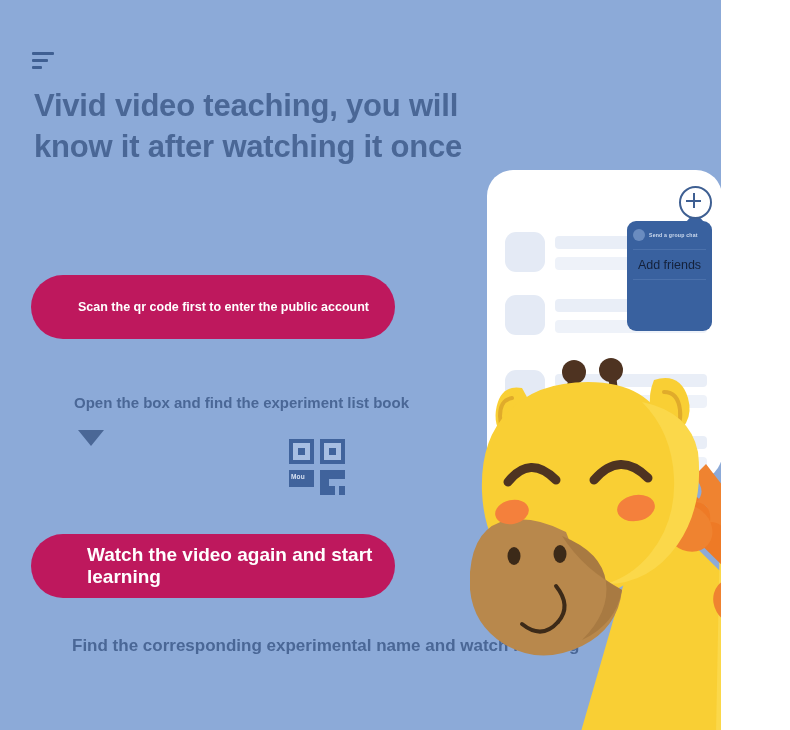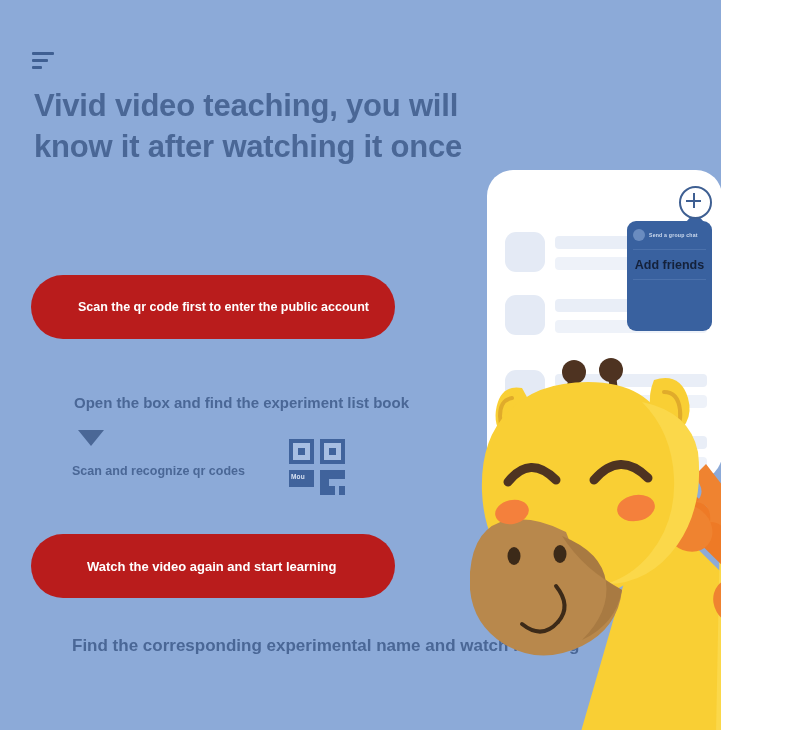--- a/index.html
+++ b/index.html
@@ -48,21 +48,21 @@
     font-size: 31px;
     font-weight: bold;
     line-height: 1.32;
     color: #4a6796;
     letter-spacing: -0.2px;
   }
 
   
   .pill {
     position: absolute;
-    background: #b91c1c;
+    background: #be185d;
     border-radius: 40px;
     box-sizing: border-box;
     display: flex;
     align-items: center;
     color: #ffffff;
     font-weight: bold;
   }
   #pill-scan-qr {
     left: 31px;
     top: 275px;
@@ -71,21 +71,21 @@
     padding: 0 20px 0 47px;
     font-size: 12.5px;
     line-height: 1.35;
   }
   #pill-watch-video {
     left: 31px;
     top: 534px;
     width: 364px;
     height: 64px;
     padding: 0 20px 0 56px;
-    font-size: 13px;
+    font-size: 19px;
   }
 
   
   .step-text {
     position: absolute;
     color: #4a6796;
     font-weight: bold;
     text-align: center;
   }
   #step-open-box {
@@ -272,21 +272,21 @@
   #div-1 { top: 28px; }
   #div-2 { top: 58px; }
   #menu-item-add-friends {
     position: absolute;
     left: 0; top: 29px;
     width: 85px; height: 29px;
     display: flex;
     align-items: center;
     justify-content: center;
     font-size: 12.5px;
-    font-weight: bold;
+    font-weight: normal;
     color: #14213a;
   }
   #menu-item-scan-payment {
     position: absolute;
     left: 0; top: 60px;
     width: 85px; height: 50px;
     display: flex;
     align-items: center;
     justify-content: center;
     text-align: center;
@@ -320,21 +320,20 @@
   <div id="headline">Vivid video teaching, you will know it after watching it once</div>
 
   <div class="pill" id="pill-scan-qr">
     <span>Scan the qr code first to enter the public account</span>
   </div>
 
   <div class="step-text" id="step-open-box">Open the box and find the experiment list book</div>
 
   <div id="down-triangle"></div>
 
-  <div class="step-text" id="step-scan-recognize">Scan and recognize qr codes</div>
 
   <div id="qr-code">
     <div class="finder f-tl"></div>
     <div class="finder f-tr"></div>
     <div class="blk b1"></div>
     <div class="blk b2"></div>
     <div class="blk b3"></div>
     <div class="blk b4"></div>
     <div class="blk b5"></div>
     <div id="qr-label">Mou</div>

